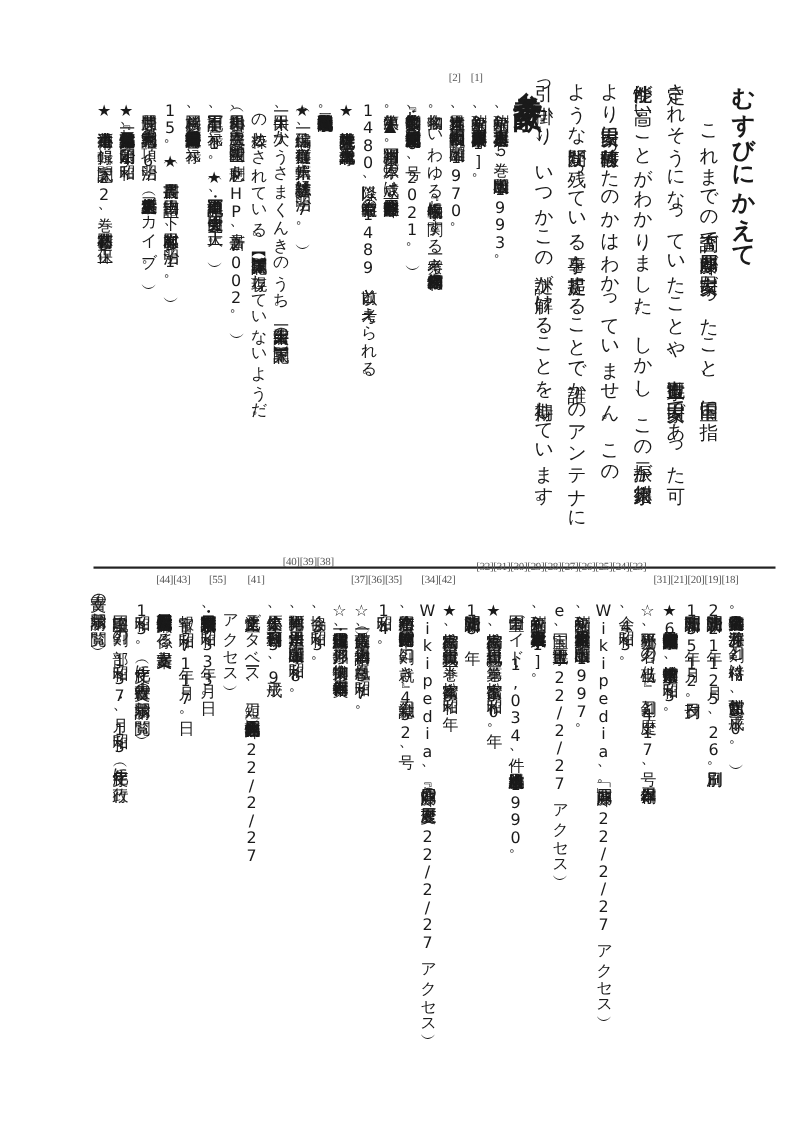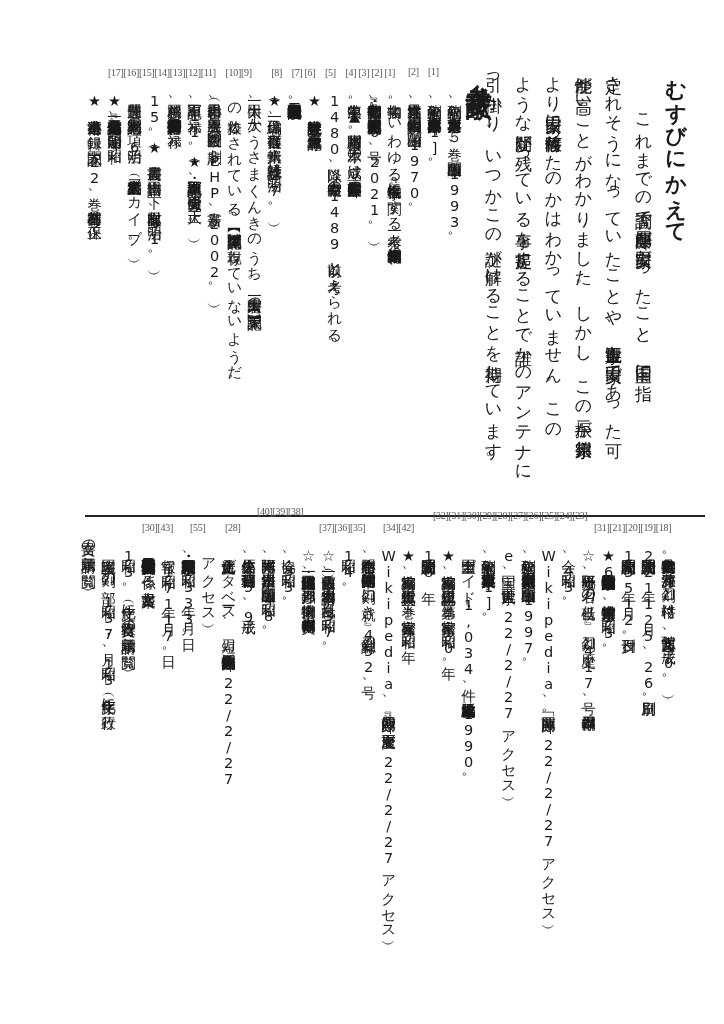--- a/index.html
+++ b/index.html
@@ -52,21 +52,20 @@
     <div class="vcol body-text" style="left:508px; top:64px;">ような疑問が残っている事を提起することで誰かのアンテナに</div>
     <div class="vcol body-text" style="left:478px; top:64px;">引っ掛かり、いつかこの謎が解けることを期待しています。</div>
   </div>
 
   <div class="heading h-sanko">参考文献</div>
 
   <div class="refnum" style="left:428px; top:66px;">[1]</div>
   <div class="refnum" style="left:408px; top:66px;">[2]</div>
 
   <div class="refnum" style="left:430px; top:66px;"></div>
-  <div class="refnum" style="left:108px; top:66px;">[17][16][15][14][13][12][11]　[10][9]　　[8]　[7] [6]　[5]　[4] [3] [2] [1]</div>
 
   <div>
     <div class="vcol ref-text" style="left:444px; top:93px;">福永酔剣、日本刀大百科事典１〜５巻、雄山閣出版、1993。</div>
     <div class="vcol ref-text" style="left:424px; top:93px;">福永酔剣、日本刀大百科事典『厚藤四郎』[1]。</div>
     <div class="vcol ref-text" style="left:404px; top:93px;">辻本直男補注、図説刀剣名物帳、雄山閣、1970。</div>
     <div class="vcol ref-text" style="left:384px; top:93px;">名物扣。（『いわゆる『享保名物帳』に関する一考察　島根・和鋼博物館保</div>
     <div class="vcol ref-text" style="left:364px; top:93px;">管『名物扣』影印・翻刻』、東京国立博物館研究紀要第56号、2021。）</div>
     <div class="vcol ref-text" style="left:344px; top:93px;">年中次第。（▲細川幽斎写。）原本の成立は厚藤四郎盗難事件の</div>
     <div class="vcol ref-text" style="left:324px; top:93px;">1480以降、義尚存命中の1489以前と考えられる。</div>
     <div class="vcol ref-text" style="left:304px; top:93px;">★大乗院寺社雑事記　尋尊大僧正記九十三。</div>
@@ -84,23 +83,23 @@
 
   </div>
 
   <div class="divider"></div>
 
   <div class="refnum" style="left:594px; top:522px;">[31][21][20][19][18]</div>
   <div class="refnum" style="left:433px; top:510px;">[32][31][30][29][28][27][26][25][24][23]</div>
   <div class="refnum" style="left:383px; top:522px;">[34][42]</div>
   <div class="refnum" style="left:319px; top:522px;text-align:center;">[37][36][35]</div>
   <div class="refnum" style="left:257px; top:506px;">[40][39][38]</div>
-  <div class="refnum" style="left:225px; top:522px;">[28]</div>
+  <div class="refnum" style="left:225px; top:522px;">[41]</div>
   <div class="refnum" style="left:190px; top:522px;">[55]</div>
-  <div class="refnum" style="left:142px; top:522px;">[30][43]</div>
+  <div class="refnum" style="left:142px; top:522px;">[44][43]</div>
 
   <div>
     <div class="vcol ref-text" style="left:658px; top:548px;">上覧御名物道具書留。（深井雅海、刀剣と格付け、吉川弘文館、平成30。）</div>
     <div class="vcol ref-text" style="left:638px; top:548px;">読売新聞明治22年11月25、26日別刷。</div>
     <div class="vcol ref-text" style="left:618px; top:548px;">読売新聞昭和13年5月12日夕刊。</div>
     <div class="vcol ref-text" style="left:598px; top:548px;">★東京帝室博物館復興開館陳列目録6、東京帝室博物館、昭和13。</div>
     <div class="vcol ref-text" style="left:578px; top:548px;">☆小野光研、『名刀の砥当り』、刀剣と歴史417号、日本刀剣保存</div>
     <div class="vcol ref-text" style="left:558px; top:548px;">会、昭和43。</div>
     <div class="vcol ref-text" style="left:538px; top:548px;">Wikipedia、「厚藤四郎」。（'22/2/27アクセス）</div>
     <div class="vcol ref-text" style="left:518px; top:548px;">福永酔剣、皇室・将軍家・大名家刀剣目録、雄山閣出版、1997。</div>

